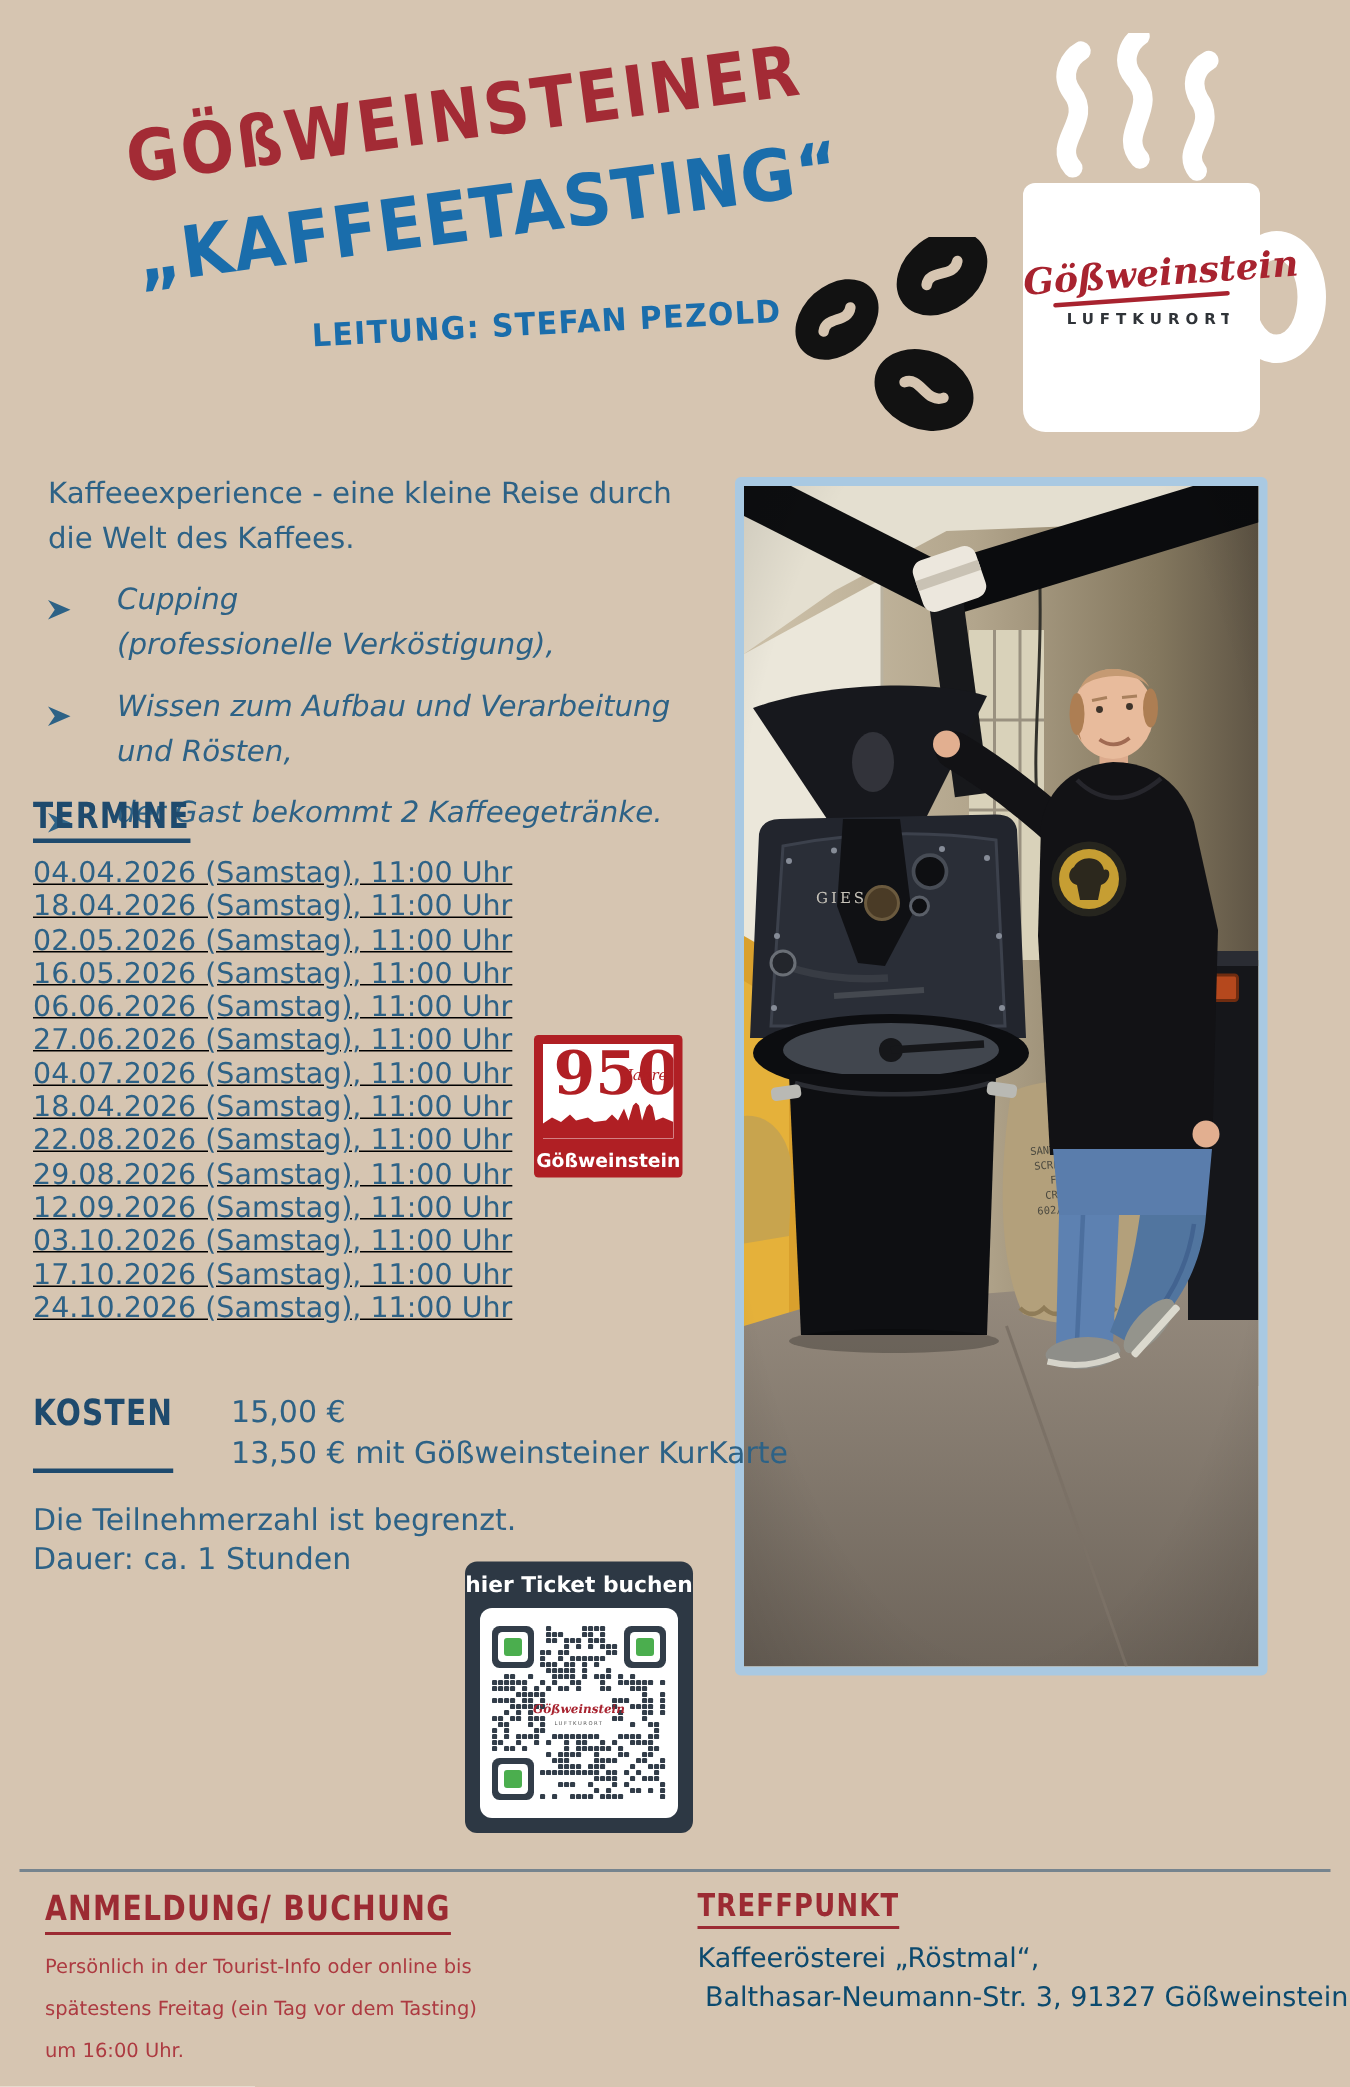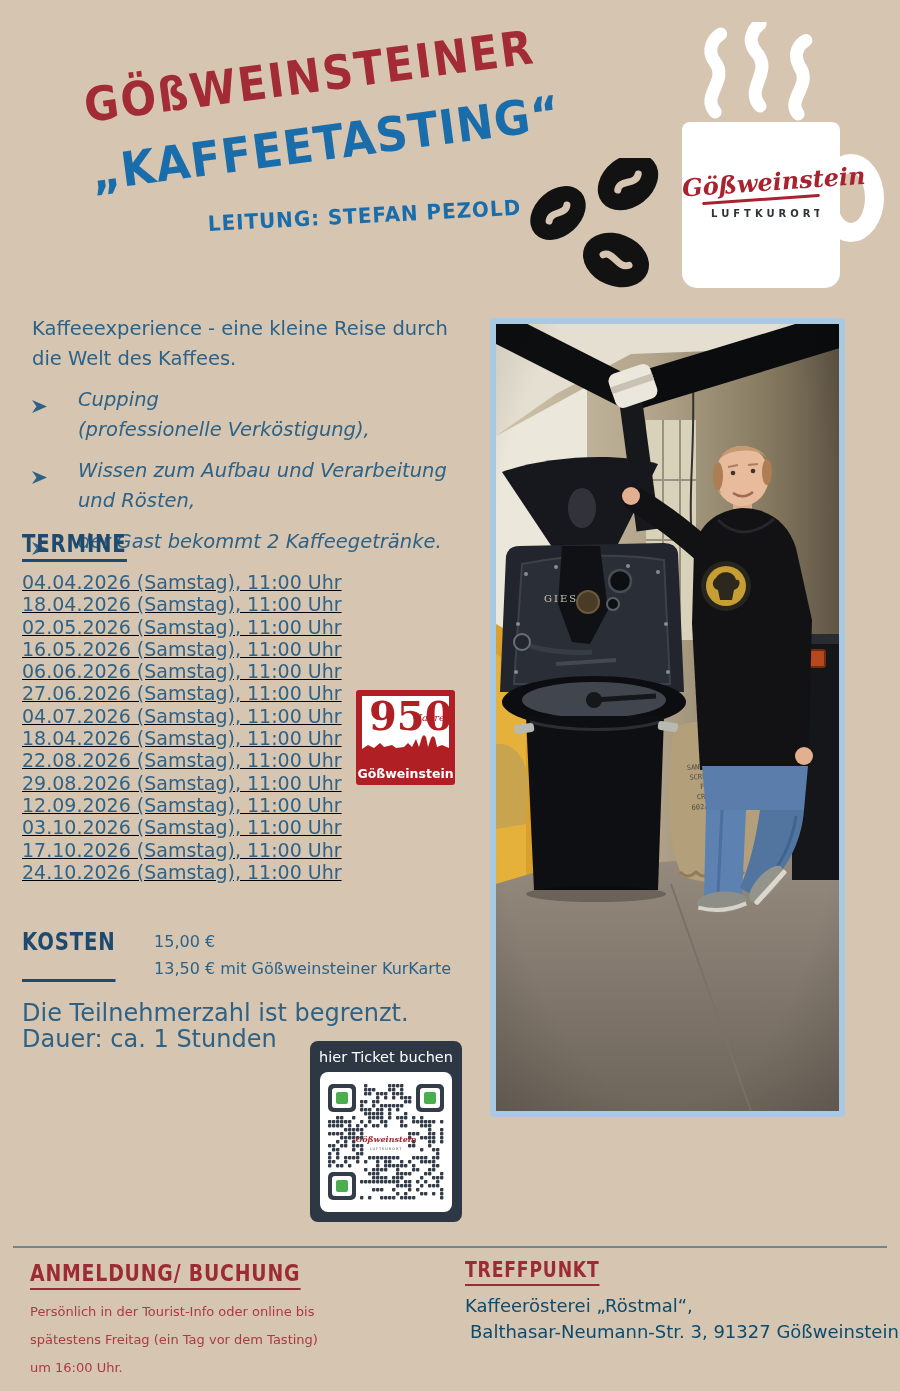--- a/index.html
+++ b/index.html
@@ -62,27 +62,27 @@
   .l950-sky{position:absolute;left:0;bottom:0;}
   .l950-place{position:absolute;left:0;bottom:4px;width:100%;text-align:center;
            color:#fff;font-weight:bold;font-size:12.5px;}
 
   
   .photo{position:absolute;left:490px;top:318px;width:343px;height:787px;
          border:6px solid #a9c9e2;border-radius:4px;background:#c9bda6;overflow:hidden;}
 
   
   .kosten{position:absolute;left:22px;top:930px;display:flex;gap:18px;}
-  .kprices{font-size:16px;color:#2d6286;line-height:27px;margin-top:-2px;}
-  .notes{position:absolute;left:22px;top:1000px;font-size:24px;color:#2d6286;line-height:26px;}
+  .kprices{font-size:20px;color:#2d6286;line-height:27px;margin-top:-2px;}
+  .notes{position:absolute;left:22px;top:1000px;font-size:20px;color:#2d6286;line-height:26px;}
 
   
   .qr-block{position:absolute;left:310px;top:1041px;width:152px;height:181px;
             background:#2d3844;border-radius:8px;}
-  .qr-label{margin-top:8px;text-align:center;color:#fff;font-weight:normal;font-size:14.5px;}
+  .qr-label{margin-top:8px;text-align:center;color:#fff;font-weight:bold;font-size:14.5px;}
   .qr-white{position:absolute;left:10px;top:31px;width:132px;height:140px;
             background:#fff;border-radius:8px;}
   .qr-white svg{position:absolute;left:8px;top:12px;}
 
   
   .divider{position:absolute;left:13px;top:1246px;width:874px;height:0;
            border-top:2px solid #76848e;}
   .anmeldung{position:absolute;left:30px;top:1262px;}
   .anmeldung .h-red{font-size:23px;}
   .a-text{margin-top:8px;font-size:13px;color:#ad3a41;line-height:28px;}

